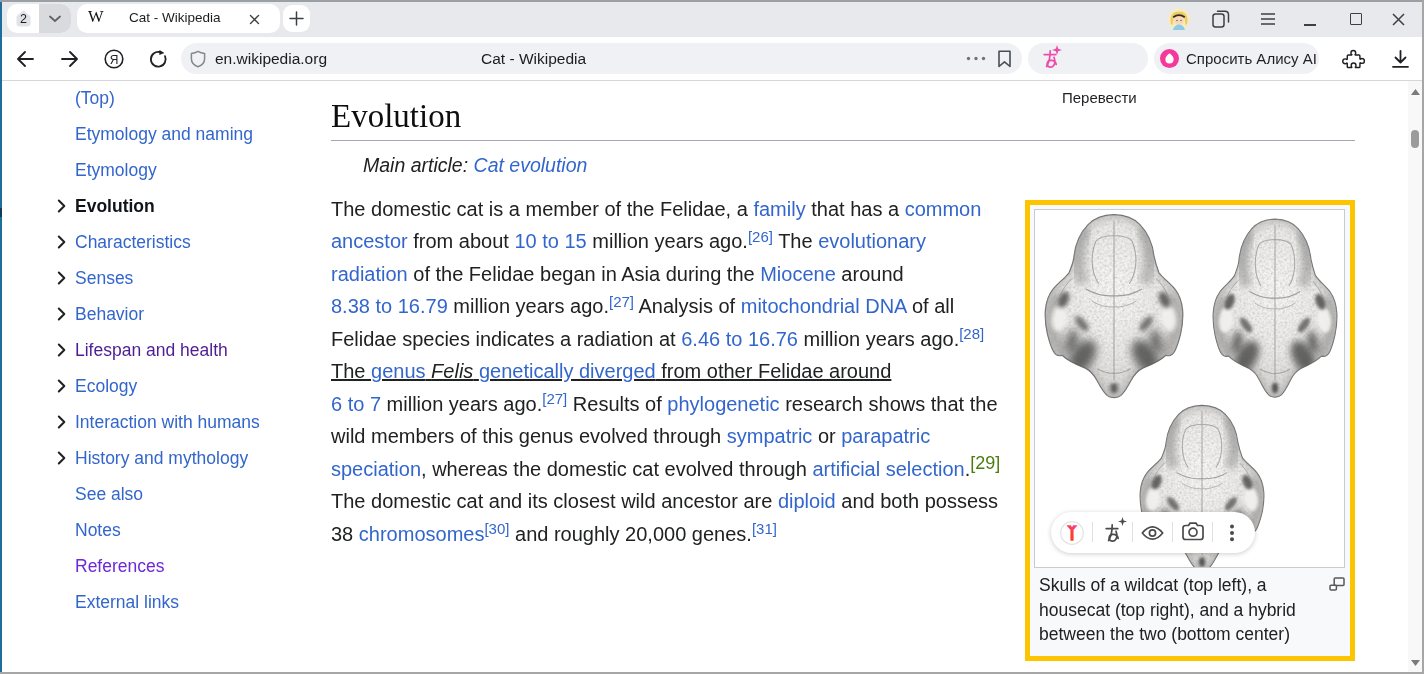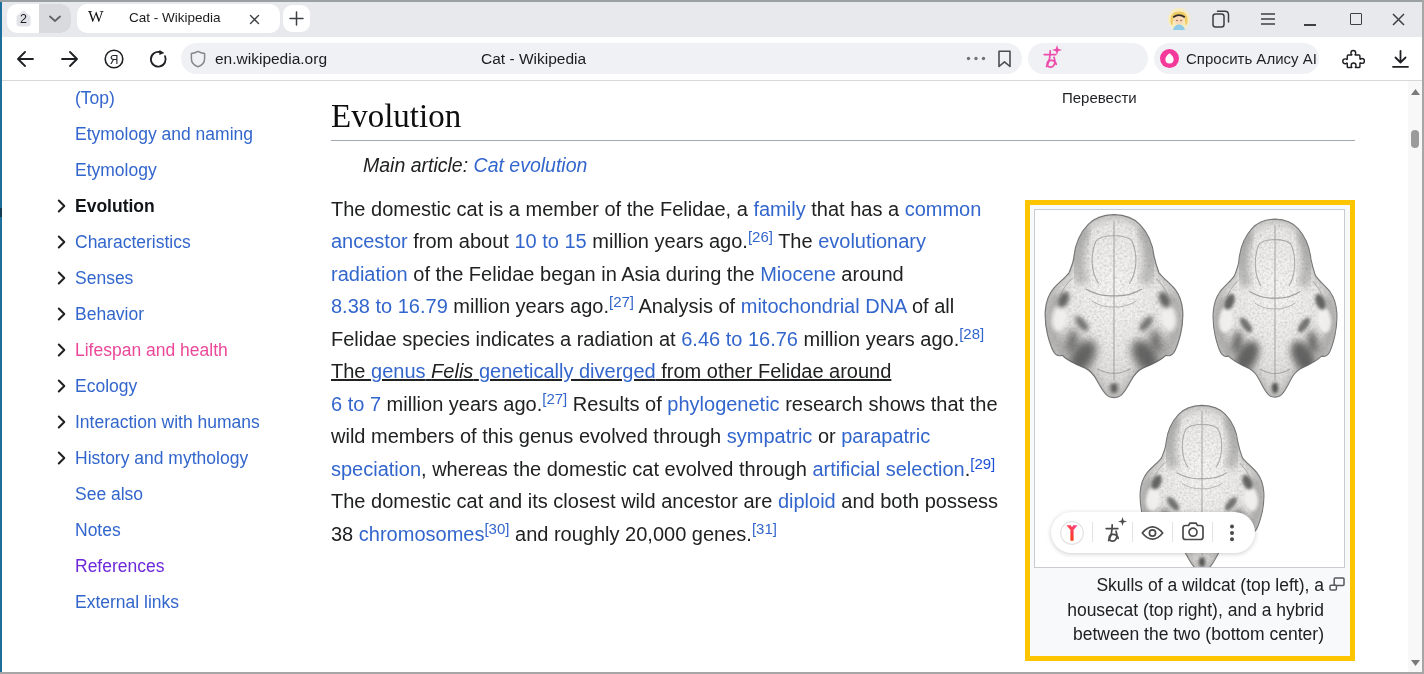--- a/index.html
+++ b/index.html
@@ -151,21 +151,21 @@
       <path d="M1.8 1.5 L7.3 7 L1.8 12.5" fill="none" stroke="#202122" stroke-width="2" stroke-linejoin="round" stroke-linecap="round"></path>
     </svg>
     <div class="abs" style="left:75px;top:267px;height:22px;line-height:22px;font-size:17.5px;color:#3366cc">Senses</div>
     <svg class="abs" style="left:57px;top:307px" width="9" height="14" viewBox="0 0 9 14">
       <path d="M1.8 1.5 L7.3 7 L1.8 12.5" fill="none" stroke="#202122" stroke-width="2" stroke-linejoin="round" stroke-linecap="round"></path>
     </svg>
     <div class="abs" style="left:75px;top:303px;height:22px;line-height:22px;font-size:17.5px;color:#3366cc">Behavior</div>
     <svg class="abs" style="left:57px;top:343px" width="9" height="14" viewBox="0 0 9 14">
       <path d="M1.8 1.5 L7.3 7 L1.8 12.5" fill="none" stroke="#202122" stroke-width="2" stroke-linejoin="round" stroke-linecap="round"></path>
     </svg>
-    <div class="abs" style="left:75px;top:339px;height:22px;line-height:22px;font-size:17.5px;color:#ec4899">Lifespan and health</div>
+    <div class="abs" style="left:75px;top:339px;height:22px;line-height:22px;font-size:17.5px;color:#4c1d95">Lifespan and health</div>
     <svg class="abs" style="left:57px;top:379px" width="9" height="14" viewBox="0 0 9 14">
       <path d="M1.8 1.5 L7.3 7 L1.8 12.5" fill="none" stroke="#202122" stroke-width="2" stroke-linejoin="round" stroke-linecap="round"></path>
     </svg>
     <div class="abs" style="left:75px;top:375px;height:22px;line-height:22px;font-size:17.5px;color:#3366cc">Ecology</div>
     <svg class="abs" style="left:57px;top:415px" width="9" height="14" viewBox="0 0 9 14">
       <path d="M1.8 1.5 L7.3 7 L1.8 12.5" fill="none" stroke="#202122" stroke-width="2" stroke-linejoin="round" stroke-linecap="round"></path>
     </svg>
     <div class="abs" style="left:75px;top:411px;height:22px;line-height:22px;font-size:17.5px;color:#3366cc">Interaction with humans</div>
     <svg class="abs" style="left:57px;top:451px" width="9" height="14" viewBox="0 0 9 14">
       <path d="M1.8 1.5 L7.3 7 L1.8 12.5" fill="none" stroke="#202122" stroke-width="2" stroke-linejoin="round" stroke-linecap="round"></path>
@@ -183,21 +183,21 @@
 
 <div id="para">
     <div class="abs" style="left:331px;top:193px;height:32.45px;line-height:32.45px;font-size:20px;color:#202122;white-space:nowrap;">The domestic cat is a member of the Felidae, a <a href="#">family</a> that has a <a href="#">common</a></div>
     <div class="abs" style="left:331px;top:225.45px;height:32.45px;line-height:32.45px;font-size:20px;color:#202122;white-space:nowrap;"><a href="#">ancestor</a> from about <a href="#">10 to 15</a> million years ago.<span style="font-size:15px;position:relative;top:-6.5px;color:#3366cc">[26]</span> The <a href="#">evolutionary</a></div>
     <div class="abs" style="left:331px;top:257.9px;height:32.45px;line-height:32.45px;font-size:20px;color:#202122;white-space:nowrap;"><a href="#">radiation</a> of the Felidae began in Asia during the <a href="#">Miocene</a> around</div>
     <div class="abs" style="left:331px;top:290.35px;height:32.45px;line-height:32.45px;font-size:20px;color:#202122;white-space:nowrap;"><a href="#">8.38 to 16.79</a> million years ago.<span style="font-size:15px;position:relative;top:-6.5px;color:#3366cc">[27]</span> Analysis of <a href="#">mitochondrial DNA</a> of all</div>
     <div class="abs" style="left:331px;top:322.8px;height:32.45px;line-height:32.45px;font-size:20px;color:#202122;white-space:nowrap;">Felidae species indicates a radiation at <a href="#">6.46 to 16.76</a> million years ago.<span style="font-size:15px;position:relative;top:-6.5px;color:#3366cc">[28]</span></div>
     <div class="abs" style="left:331px;top:355.25px;height:32.45px;line-height:32.45px;font-size:20px;color:#202122;white-space:nowrap;text-decoration:underline;">The <a href="#">genus</a> <i>Felis</i> <a href="#">genetically diverged</a> from other Felidae around</div>
     <div class="abs" style="left:331px;top:387.70000000000005px;height:32.45px;line-height:32.45px;font-size:20px;color:#202122;white-space:nowrap;"><a href="#">6 to 7</a> million years ago.<span style="font-size:15px;position:relative;top:-6.5px;color:#3366cc">[27]</span> Results of <a href="#">phylogenetic</a> research shows that the</div>
     <div class="abs" style="left:331px;top:420.15000000000003px;height:32.45px;line-height:32.45px;font-size:20px;color:#202122;white-space:nowrap;">wild members of this genus evolved through <a href="#">sympatric</a> or <a href="#">parapatric</a></div>
-    <div class="abs" style="left:331px;top:452.6px;height:32.45px;line-height:32.45px;font-size:20px;color:#202122;white-space:nowrap;"><a href="#">speciation</a>, whereas the domestic cat evolved through <a href="#">artificial selection</a>.<span style="font-size:15px;position:relative;top:-6.5px;color:#1d4ed8">[29]</span></div>
+    <div class="abs" style="left:331px;top:452.6px;height:32.45px;line-height:32.45px;font-size:20px;color:#202122;white-space:nowrap;"><a href="#">speciation</a>, whereas the domestic cat evolved through <a href="#">artificial selection</a>.<span style="font-size:18px;position:relative;top:-6.5px;color:#4d7c0f">[29]</span></div>
     <div class="abs" style="left:331px;top:485.05px;height:32.45px;line-height:32.45px;font-size:20px;color:#202122;white-space:nowrap;">The domestic cat and its closest wild ancestor are <a href="#">diploid</a> and both possess</div>
     <div class="abs" style="left:331px;top:517.5px;height:32.45px;line-height:32.45px;font-size:20px;color:#202122;white-space:nowrap;">38 <a href="#">chromosomes</a><span style="font-size:15px;position:relative;top:-6.5px;color:#3366cc">[30]</span> and roughly 20,000 genes.<span style="font-size:15px;position:relative;top:-6.5px;color:#3366cc">[31]</span></div>
   </div>
 
 <div class="abs" style="left:1025px;top:200px;width:330px;height:461px;border:5px solid #fcc500;background:#f8f9fa;"></div>
 <div class="abs" style="left:1034px;top:209px;width:311px;height:359px;background:#fff;border:1px solid #c8ccd1;overflow:hidden;" id="imgbox">
   <svg width="309" height="357" viewBox="0 0 309 357" id="skulls">
   <defs>
     <radialGradient id="shade" cx="0.5" cy="0.4" r="0.68">
       <stop offset="0" stop-color="#f8f7f6"></stop>
@@ -338,21 +338,21 @@
   <path d="M6.5 3.5 L8 1.2 H14 L15.5 3.5 H18.5 Q21 3.5 21 6 V15 Q21 17.5 18.5 17.5 H3.5 Q1 17.5 1 15 V6 Q1 3.5 3.5 3.5 Z" fill="none" stroke="#4a4a4a" stroke-width="1.7"></path>
   <circle cx="11" cy="10.2" r="4" fill="none" stroke="#4a4a4a" stroke-width="1.7"></circle>
 </svg>
 <div class="abs" style="left:1212px;top:522px;width:1px;height:20px;background:#e2e2e2;z-index:6"></div>
 <svg class="abs" style="left:1229px;top:524px;z-index:6" width="6" height="18" viewBox="0 0 6 18">
   <circle cx="3" cy="2.6" r="2" fill="#4a4a4a"></circle>
     <circle cx="3" cy="8.9" r="2" fill="#4a4a4a"></circle>
     <circle cx="3" cy="15.2" r="2" fill="#4a4a4a"></circle>
 </svg>
 
-<div class="abs" style="left:1039px;top:573px;width:285px;font-size:17.5px;line-height:24.7px;color:#202122;text-align:right;">Skulls of a wildcat (top left), a housecat (top right), and a hybrid between the two (bottom center)</div>
+<div class="abs" style="left:1039px;top:573px;width:285px;font-size:17.5px;line-height:24.7px;color:#202122;">Skulls of a wildcat (top left), a housecat (top right), and a hybrid between the two (bottom center)</div>
 <svg class="abs" style="left:1329px;top:577px" width="16" height="14" viewBox="0 0 16 14">
   <rect x="5.2" y="1" width="9.8" height="7.6" rx="1" fill="none" stroke="#54595d" stroke-width="1.5"></rect>
   <rect x="1" y="8.2" width="6.4" height="4.8" rx="1" fill="#fff" stroke="#54595d" stroke-width="1.5"></rect>
 </svg>
 
 <div class="abs" style="left:1408px;top:81px;width:14px;height:591px;background:#f8f8f8;"></div>
 <svg class="abs" style="left:1411px;top:89px" width="9" height="6" viewBox="0 0 9 6">
     <path d="M0 6 L4.5 0 L9 6 Z" fill="#7a7a7a"></path>
   </svg>
 <div class="abs" style="left:1411px;top:130px;width:8px;height:18px;background:#9b9b9b;border-radius:4px;"></div>

